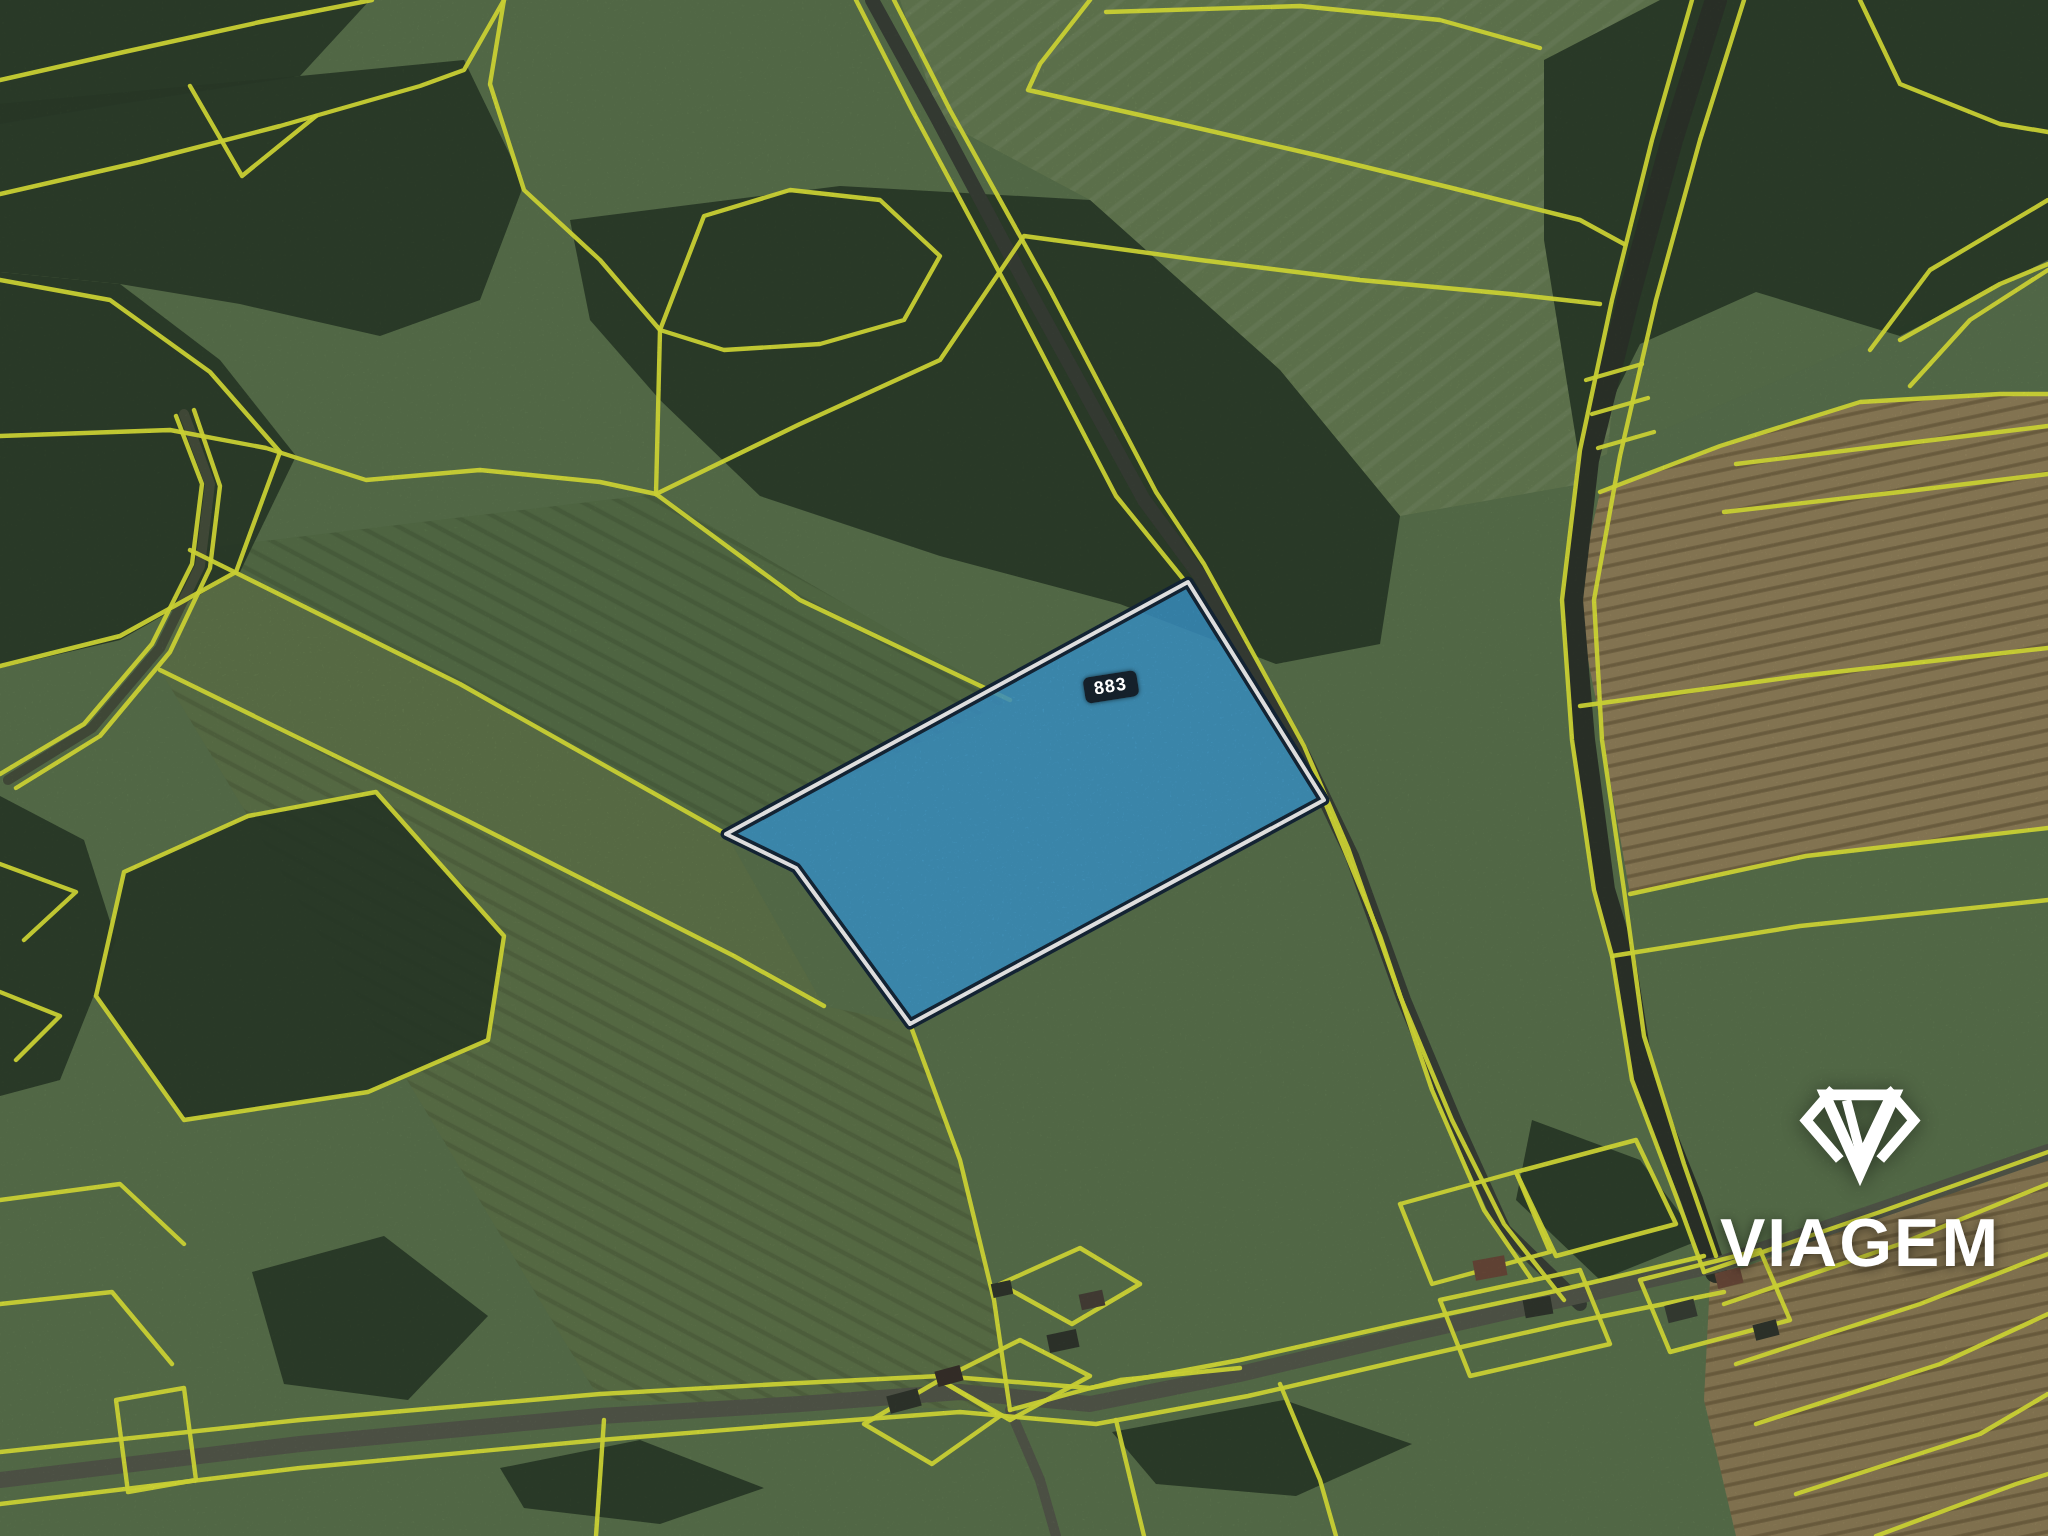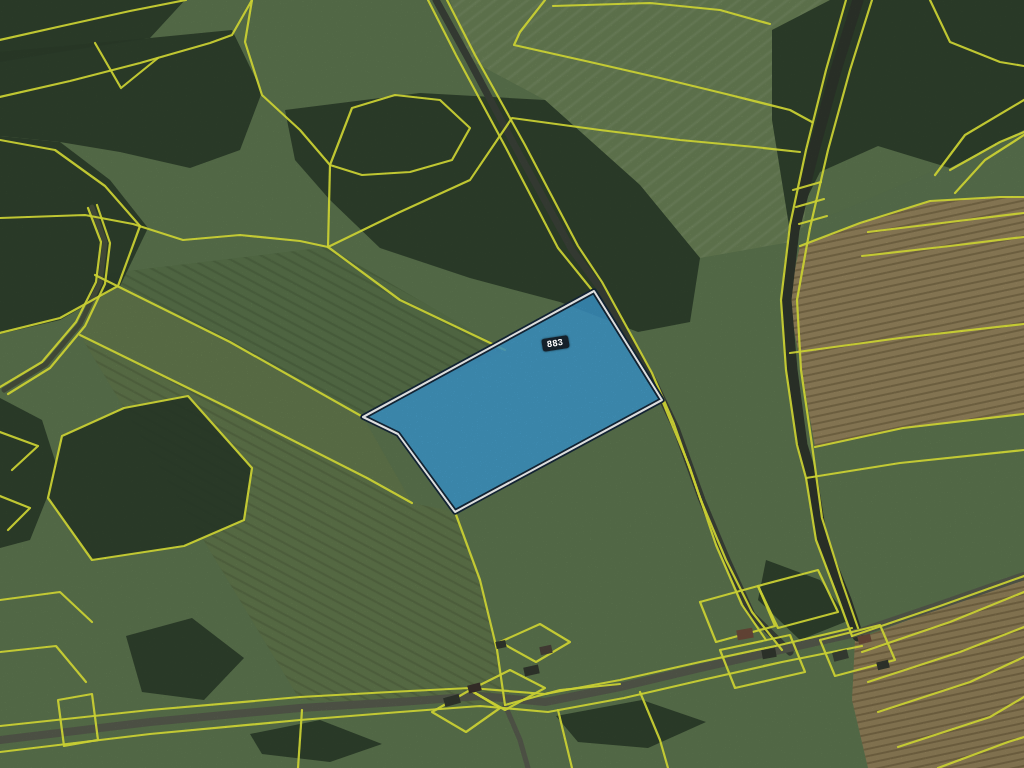--- a/index.html
+++ b/index.html
@@ -145,13 +145,24 @@
       </g>
       <g>
         <polygon points="363,417 594,291 662,400 455,512 398,434" fill="#3fa0d8" fill-opacity="0.85" stroke="#16293b" stroke-width="5.5" stroke-linejoin="round"></polygon>
         <polygon points="363,417 594,291 662,400 455,512 398,434" fill="none" stroke="#ffffff" stroke-width="2" stroke-linejoin="round"></polygon>
       </g>
       <rect x="0" y="0" width="1024" height="768" filter="url(#grain)" opacity="0.13"></rect>
     </svg>
 
   <div class="parcel-label">883</div>
 
+  <div class="logo">
+    <svg class="logo-icon" width="68" height="64" viewBox="0 0 100 95">
+      <g fill="none" stroke="#ffffff" stroke-width="8">
+        <path d="M 30,7 L 10,30 L 35,59" stroke-width="7.5"></path>
+        <path d="M 70,7 L 90,30 L 65,59" stroke-width="7.5"></path>
+        <path d="M 24,11 L 76,11 L 50,69 Z"></path>
+        <path d="M 40,15 L 51,57 L 72,13" stroke-width="7"></path>
+      </g>
+    </svg>
+    <div class="logo-text">VIAGEM</div>
+  </div>
 </div>
 
 </body></html>

